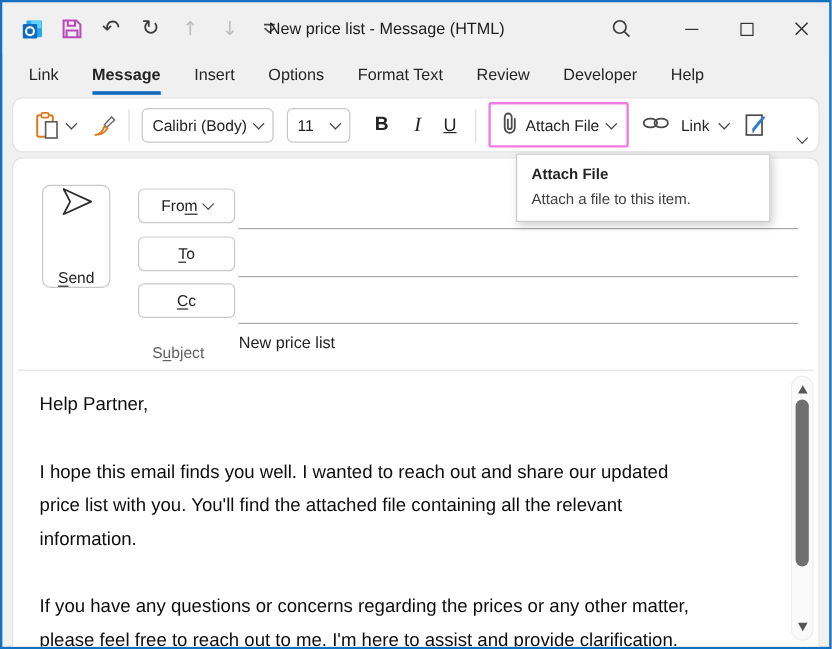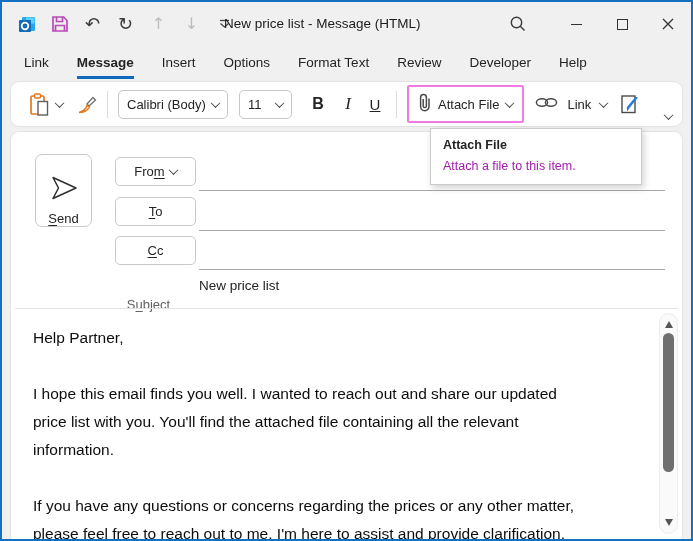--- a/index.html
+++ b/index.html
@@ -39,29 +39,29 @@
   .btn-i { margin-left:8px; width:20px; font-family:"Liberation Serif",serif; font-style:italic; font-size:17px; text-align:center; }
   .btn-u { margin-left:6px; width:22px; font-size:15px; text-decoration:underline; text-align:center; }
   .attach-btn { height:38px; border:2.5px solid #f07ce2; border-radius:2px; display:flex; align-items:center; gap:7px; padding:0 9px; font-size:13px; background:#fff; }
   .link-btn { margin-left:7px; display:flex; align-items:center; gap:9px; font-size:13px; padding:4px 4px; }
   .sig-btn { margin-left:8px; }
   .more-chev { position:absolute; right:10px; bottom:6px; }
 
   
   .tooltip { position:absolute; left:428px; top:126px; width:212px; background:#fff; border:1px solid #cbcbcb; box-shadow:2px 3px 7px rgba(0,0,0,.18); padding:9px 12px 11px; z-index:10; }
   .tooltip .tt-title { font-size:12.5px; font-weight:700; color:#242424; }
-  .tooltip .tt-desc { font-size:12.5px; color:#a21caf; margin-top:7px; }
+  .tooltip .tt-desc { font-size:12.5px; color:#404040; margin-top:7px; }
 
   
   .compose { position:absolute; top:129px; left:8px; width:673px; height:408px; background:#fff; border:1px solid #e3e3e3; border-bottom:none; border-radius:9px 9px 0 0; }
-  .send-btn { position:absolute; left:24px; top:22px; width:57px; height:73px; border:1px solid #c9c9c9; border-radius:7px; display:flex; flex-direction:column; align-items:center; justify-content:flex-end; gap:7px; font-size:13px; background:#fff; }
+  .send-btn { position:absolute; left:24px; top:22px; width:57px; height:86px; border:1px solid #c9c9c9; border-radius:7px; display:flex; flex-direction:column; align-items:center; justify-content:space-between; gap:7px; font-size:13px; background:#fff; }
   .field-btn { position:absolute; left:104px; width:81px; height:29px; border:1px solid #c9c9c9; border-radius:5px; display:flex; align-items:center; justify-content:center; gap:5px; font-size:13px; background:#fff; }
   .key { text-decoration:underline; text-underline-offset:2px; }
   .field-line { position:absolute; left:188px; width:466px; height:34px; border-bottom:1px solid #a8a8a8; }
-  .subject-label { position:absolute; left:97px; top:165px; width:81px; text-align:center; font-size:13px; color:#616161; }
+  .subject-label { position:absolute; left:97px; top:154px; width:81px; text-align:center; font-size:13px; color:#616161; }
   .subject-value { position:absolute; left:188px; top:146px; font-size:13.5px; color:#242424; }
   .hdr-divider { position:absolute; left:4px; right:4px; top:176px; border-top:1px solid #e4e4e4; }
 
   
   .mail-body { position:absolute; left:12px; right:28px; top:177px; bottom:0; padding-top:15px; padding-left:10px; font-size:15.5px; color:#0d0d0d; overflow:hidden; }
   .body-line { height:28px; line-height:28px; white-space:nowrap; }
 
   
   .scrollbar { position:absolute; right:4px; top:181px; bottom:5px; width:19px; background:#fafafa; border:1px solid #ededed; border-radius:10px; }
   .sb-arrow-up { position:absolute; top:7px; left:5px; width:0; height:0; border-left:4.5px solid transparent; border-right:4.5px solid transparent; border-bottom:7px solid #565656; }

